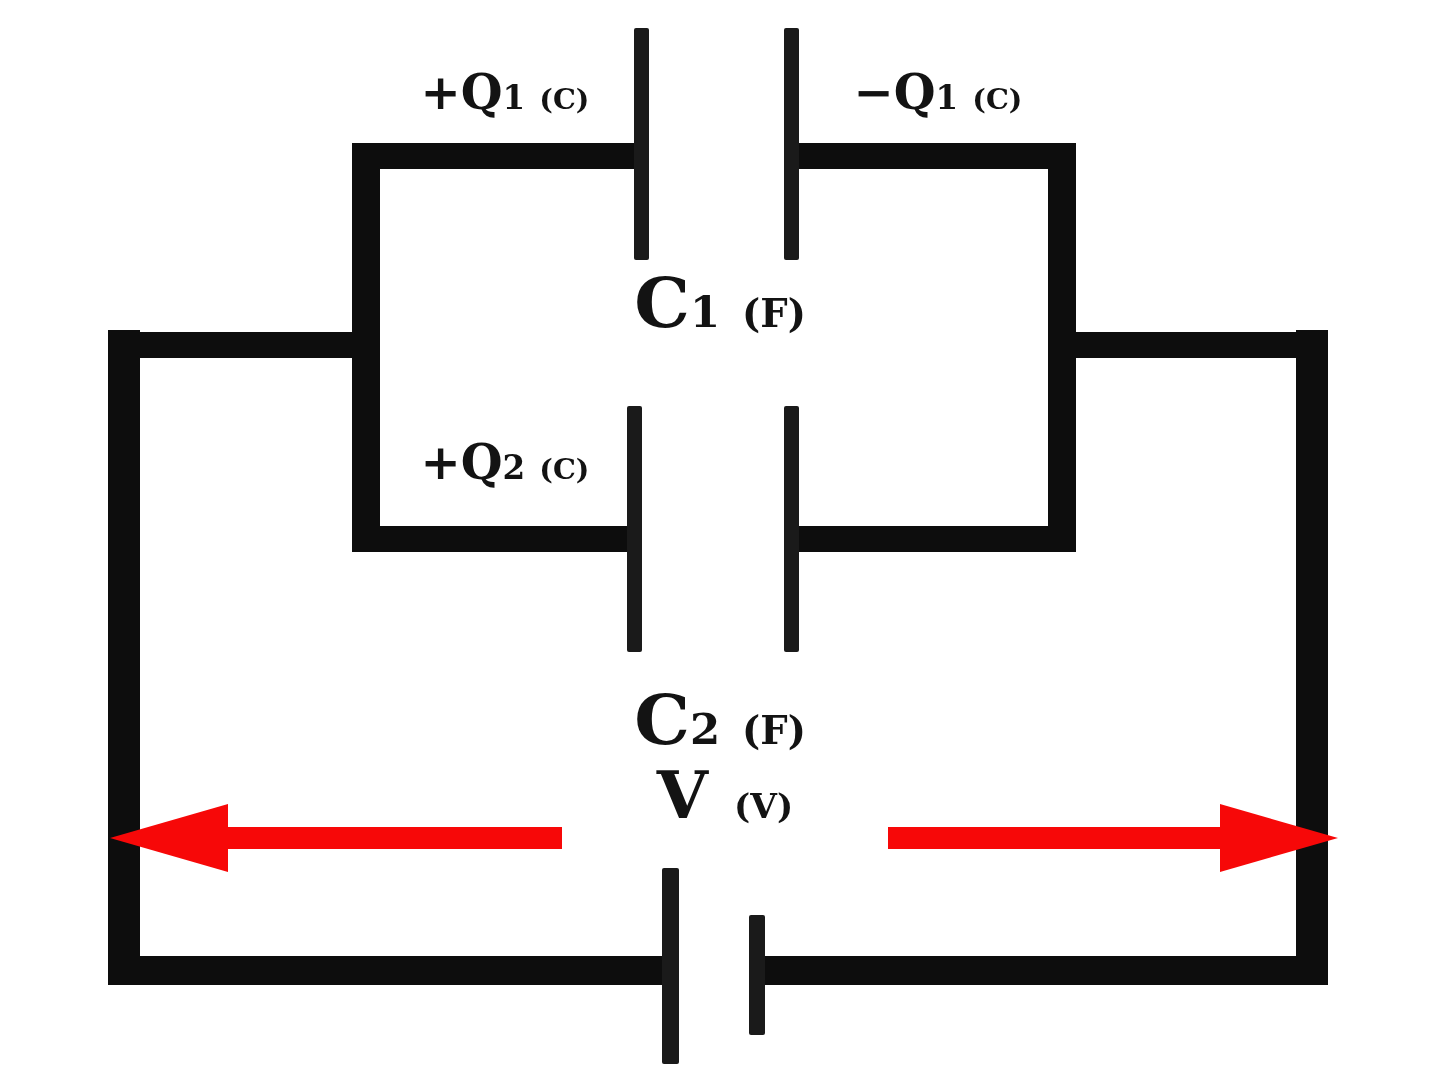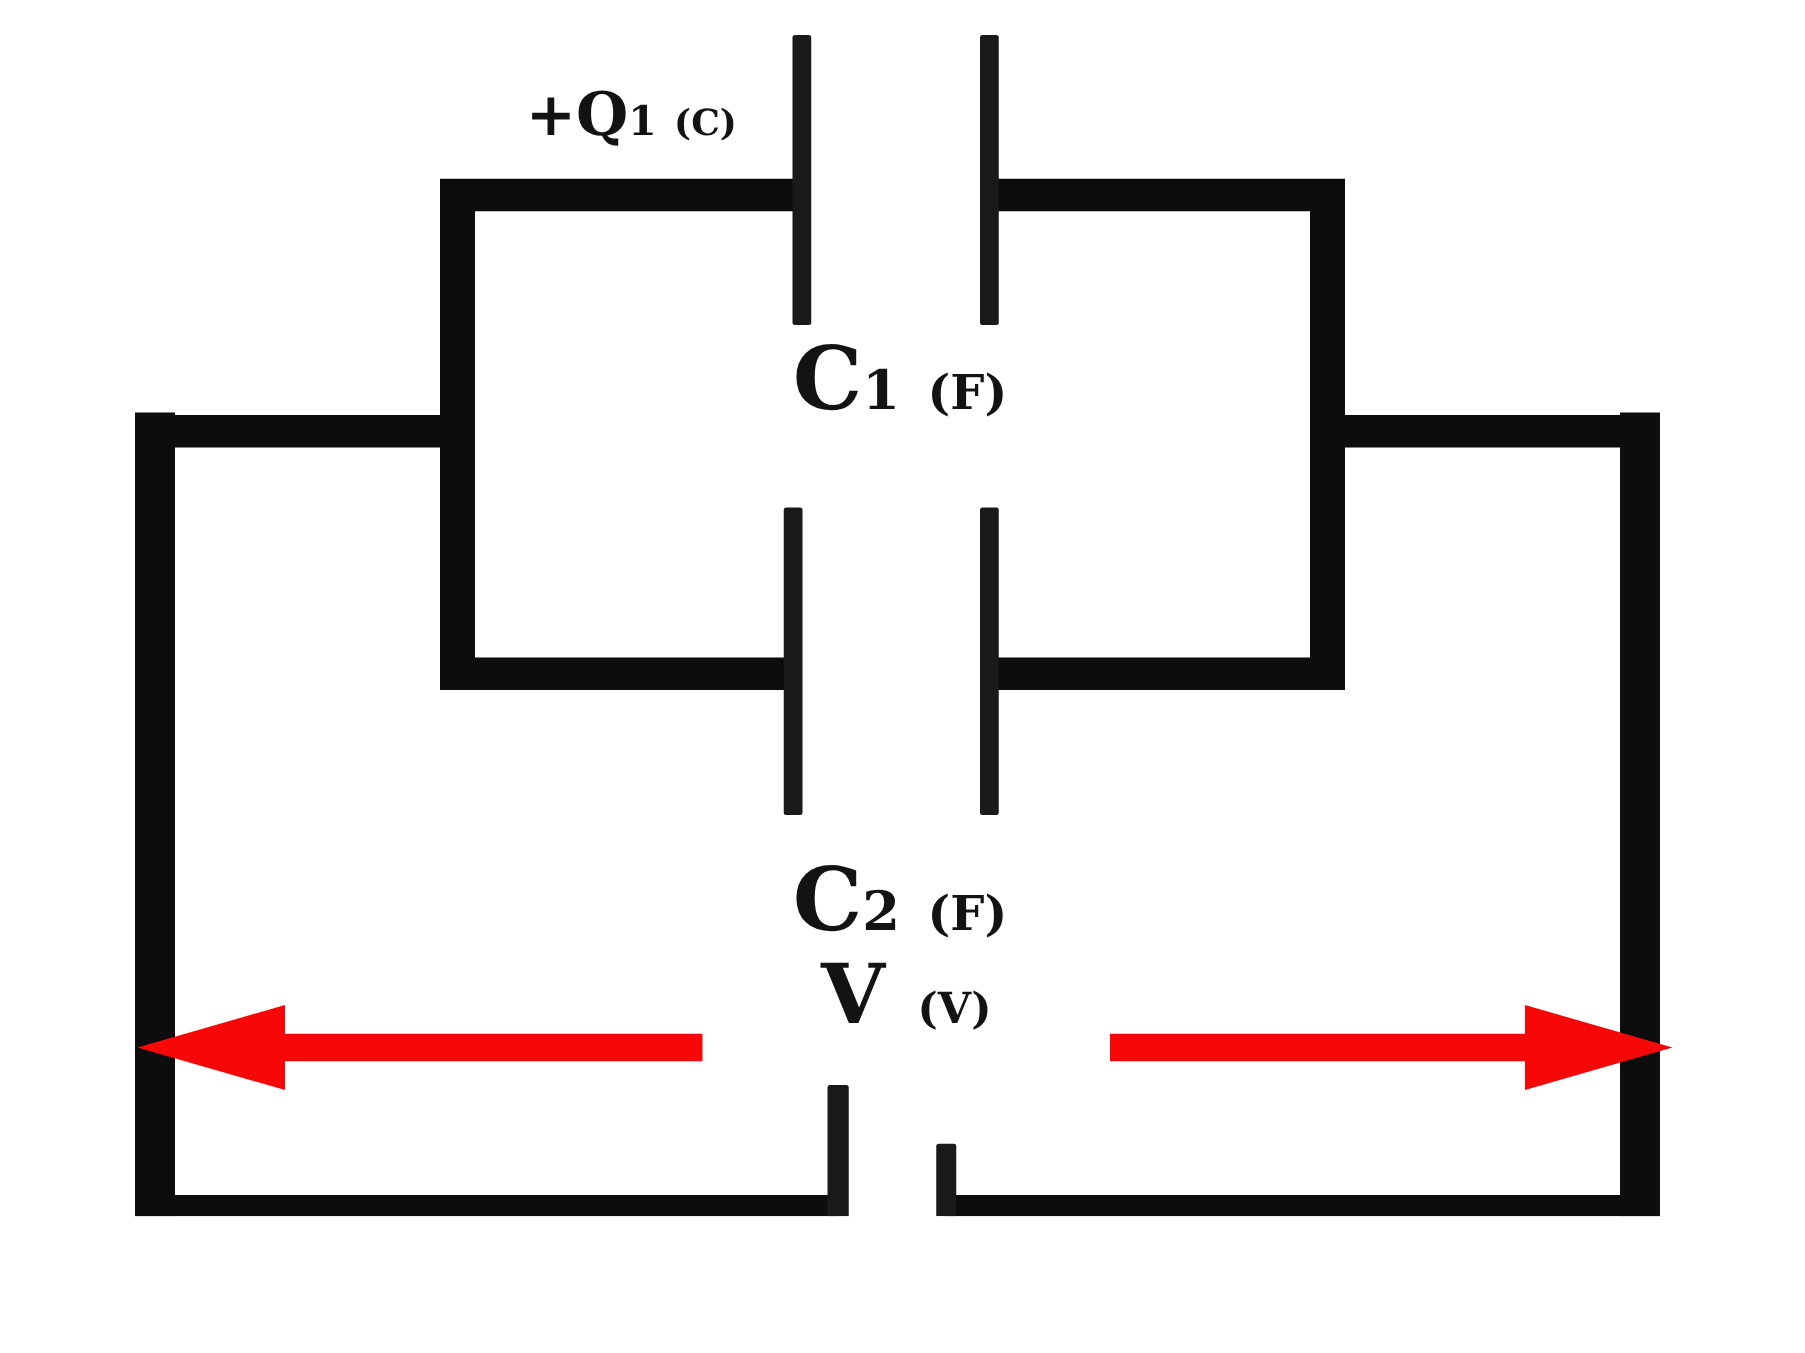--- a/index.html
+++ b/index.html
@@ -8,21 +8,21 @@
     --bg: #ffffff;
   }
   html, body {
     margin: 0;
     padding: 0;
     background: var(--bg);
   }
   .canvas {
     position: relative;
     width: 1444px;
-    height: 973px;
+    height: 1082px;
     background: var(--bg);
     overflow: hidden;
     font-family: "DejaVu Serif", serif;
     color: #161616;
   }
   .wire {
     position: absolute;
     background: var(--wire);
   }
   .plate {
@@ -123,25 +123,31 @@
 
   <div class="plate" style="left:627px; top:406px; width:15px; height:246px;"></div>
   <div class="plate" style="left:784px; top:406px; width:15px; height:246px;"></div>
 
   <div class="plate" style="left:662px; top:868px; width:17px; height:196px;"></div>
   <div class="plate" style="left:749px; top:915px; width:16px; height:120px;"></div>
 
   <div class="label q-label" style="left:395px; top:68px; width:220px;">
     <span>+Q</span><span class="sub">1</span><span class="unit">(C)</span>
   </div>
+  <div class="label q-label" style="left:828px; top:68px; width:220px;">
+    <span>−Q</span><span class="sub">1</span><span class="unit">(C)</span>
+  </div>
 
   <div class="label c-label" style="left:590px; top:268px; width:260px;">
     <span>C</span><span class="sub">1</span><span class="unit">(F)</span>
   </div>
 
+  <div class="label q-label" style="left:395px; top:438px; width:220px;">
+    <span>+Q</span><span class="sub">2</span><span class="unit">(C)</span>
+  </div>
 
   <div class="label c-label" style="left:590px; top:645px; width:260px;margin-top:40px;">
     <span>C</span><span class="sub">2</span><span class="unit">(F)</span>
   </div>
 
   <div class="label v-label" style="left:575px; top:762px; width:300px;">
     <span>V</span><span class="unit">(V)</span>
   </div>
 
   <div class="arrow arrow-left" style="left:110px; top:804px; width:452px;">

